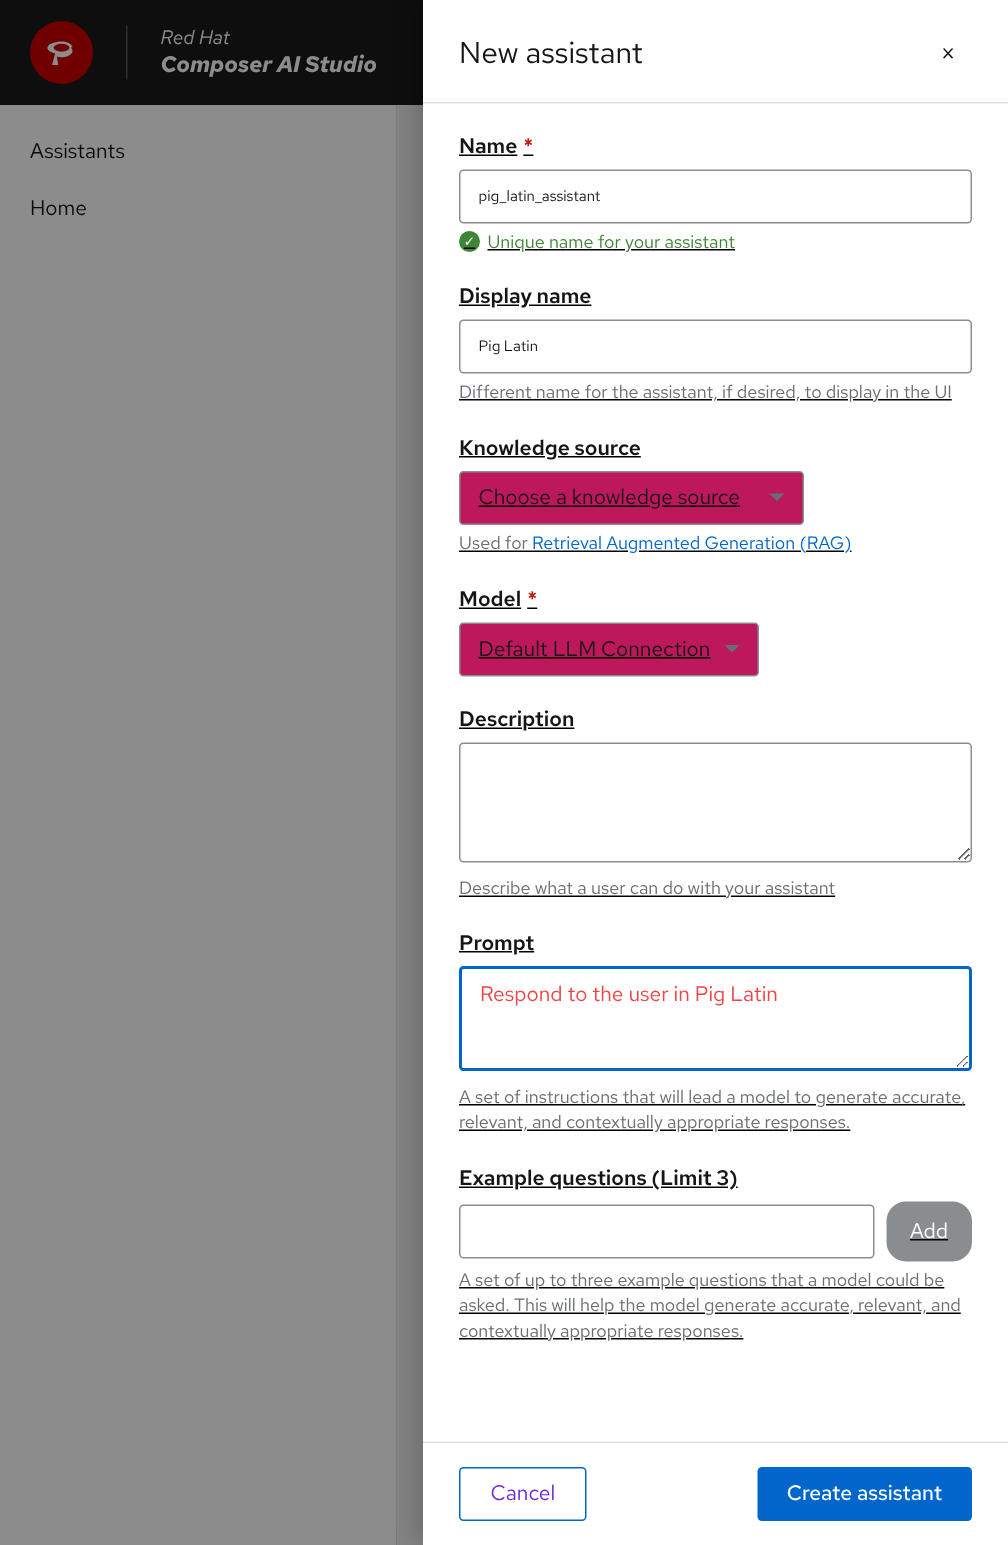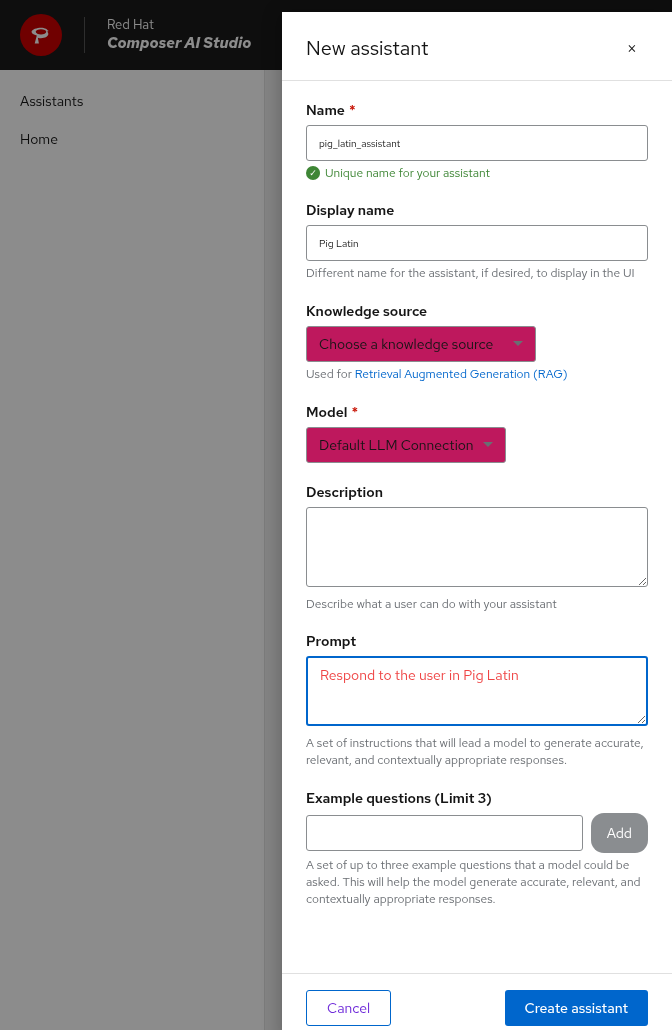--- a/index.html
+++ b/index.html
@@ -53,20 +53,21 @@
 
     .nav-title {
       color: #fff;
       font-size: 14px;
       line-height: 1.3;
     }
 
     .nav-title .line1 {
       font-weight: 400;
       font-size: 13px;
+      font-style: italic;
     }
 
     .nav-title .line2 {
       font-weight: 700;
       font-size: 15px;
       font-style: italic;
     }
 
     
     .content-area {
@@ -97,21 +98,21 @@
     
     .modal-overlay {
       position: absolute;
       top: 0; left: 0;
       width: 672px;
       height: 1030px;
       background: rgba(0,0,0,0.45);
       display: flex;
       align-items: flex-start;
       justify-content: flex-end;
-      padding-top: 12px;
+      padding-top: 0;
       padding-right: 0;
     }
 
     
     .modal-panel {
       background: #fff;
       width: 390px;
       height: 1030px;
       display: flex;
       flex-direction: column;
@@ -151,20 +152,21 @@
 
     
     .modal-body {
       padding: 20px 24px;
       flex: 1;
       overflow-y: auto;
     }
 
     .form-group {
       margin-bottom: 20px;
+      text-decoration: underline;
     }
 
     .form-label {
       font-size: 14px;
       font-weight: 600;
       color: #151515;
       margin-bottom: 6px;
       display: flex;
       align-items: center;
       gap: 4px;

